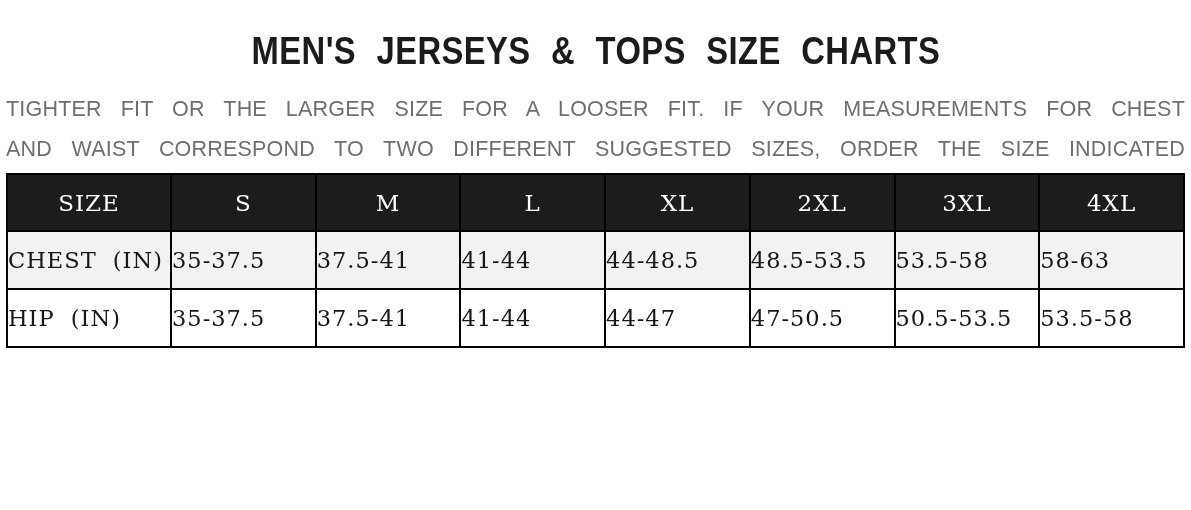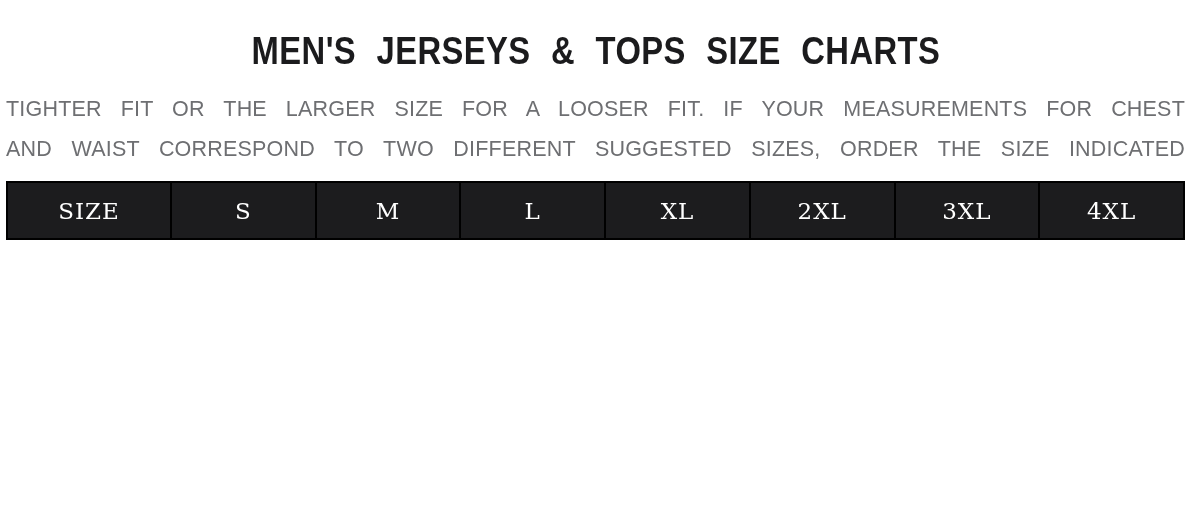--- a/index.html
+++ b/index.html
@@ -53,21 +53,21 @@
     overflow: hidden;
   }
   .intro-line.last {
     text-align: left;
     text-align-last: left;
     word-spacing: 13px;
   }
 
   
   .chart-table {
-    margin-top: 12px;
+    margin-top: 4px;
     width: 100%;
     border-collapse: collapse;
     table-layout: fixed;
     font-family: "DejaVu Serif", serif;
   }
   .chart-table th,
   .chart-table td {
     border: 2.5px solid #000000;
   }
   .chart-table th {
@@ -110,16 +110,36 @@
         <th>S</th>
         <th>M</th>
         <th>L</th>
         <th>XL</th>
         <th>2XL</th>
         <th>3XL</th>
         <th>4XL</th>
       </tr>
     </thead>
     <tbody>
+      <tr>
+        <td class="row-label">CHEST (IN)</td>
+        <td>35-37.5</td>
+        <td>37.5-41</td>
+        <td>41-44</td>
+        <td>44-48.5</td>
+        <td>48.5-53.5</td>
+        <td>53.5-58</td>
+        <td>58-63</td>
+      </tr>
+      <tr>
+        <td class="row-label">HIP (IN)</td>
+        <td>35-37.5</td>
+        <td>37.5-41</td>
+        <td>41-44</td>
+        <td>44-47</td>
+        <td>47-50.5</td>
+        <td>50.5-53.5</td>
+        <td>53.5-58</td>
+      </tr>
     </tbody>
   </table>
 
 </div>
 
 </body></html>

